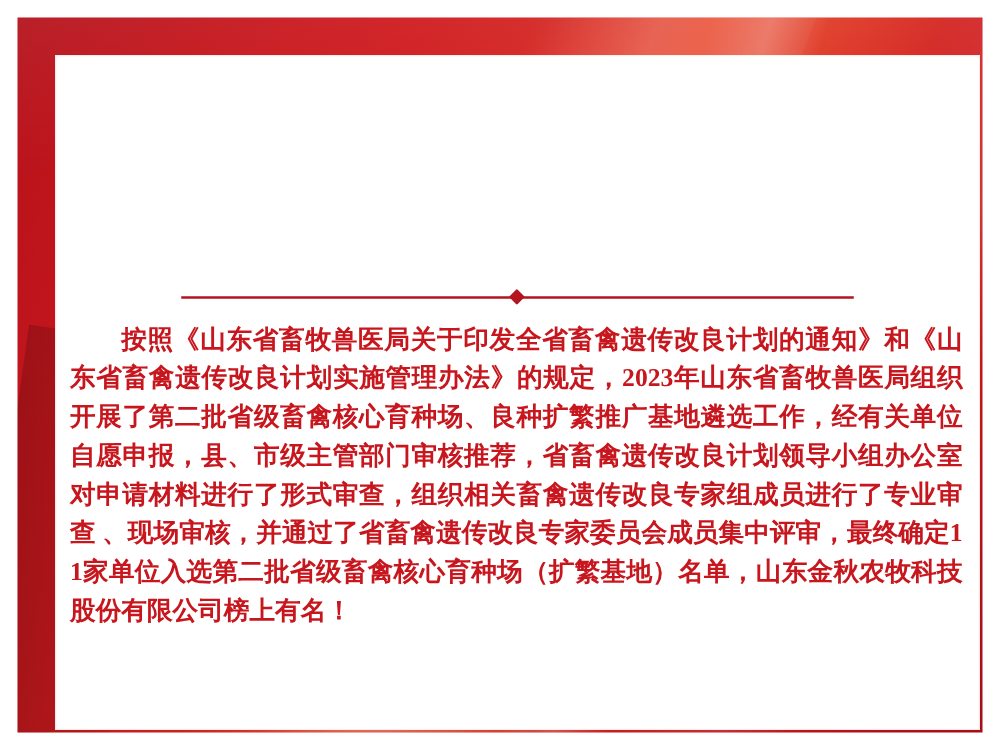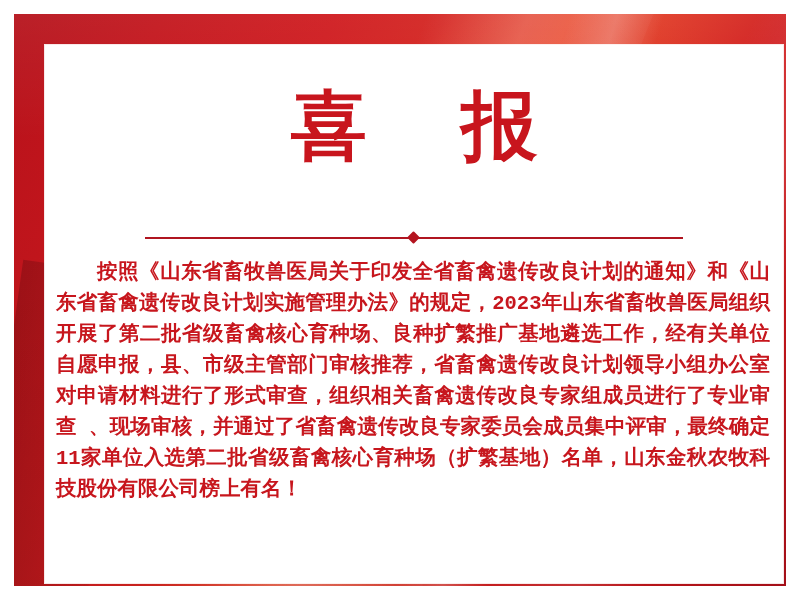--- a/index.html
+++ b/index.html
@@ -139,21 +139,21 @@
     border-radius: 1px;
   }
 
   
   .body-text {
     position: absolute;
     left: 11px;
     top: 212px;
     width: 714px;
     color: #c7161d;
-    font-family: Liberation Mono, monospace;
+    font-family: Liberation Serif, serif;
     font-weight: 700;
     font-size: 20.5px;
     line-height: 31px;
     text-align: justify;
     text-align-last: left;
     text-indent: 41px;
     word-break: break-all;
     white-space: normal;
   }
 </style>
@@ -165,21 +165,20 @@
   <div class="frame">
     <div class="ribbon r1"></div>
     <div class="ribbon r2"></div>
     <div class="ribbon r3"></div>
     <div class="ribbon r4"></div>
     <div class="ribbon r5"></div>
     <div class="frame-shade"></div>
 
     <div class="card">
 
-      <div class="title">喜 报</div>
 
       <div class="divider">
         <div class="rule"></div>
         <div class="dot"></div>
       </div>
 
       <div class="body-text">按照《山东省畜牧兽医局关于印发全省畜禽遗传改良计划的通知》和《山东省畜禽遗传改良计划实施管理办法》的规定，2023年山东省畜牧兽医局组织开展了第二批省级畜禽核心育种场、良种扩繁推广基地遴选工作，经有关单位自愿申报，县、市级主管部门审核推荐，省畜禽遗传改良计划领导小组办公室对申请材料进行了形式审查，组织相关畜禽遗传改良专家组成员进行了专业审查 、现场审核，并通过了省畜禽遗传改良专家委员会成员集中评审，最终确定11家单位入选第二批省级畜禽核心育种场（扩繁基地）名单，山东金秋农牧科技股份有限公司榜上有名！</div>
 
     </div>
   </div>

